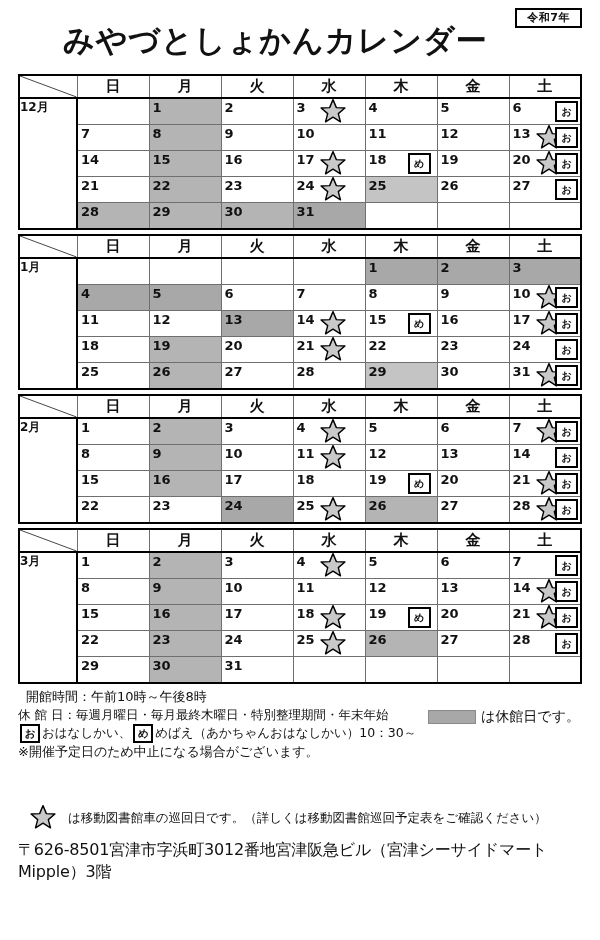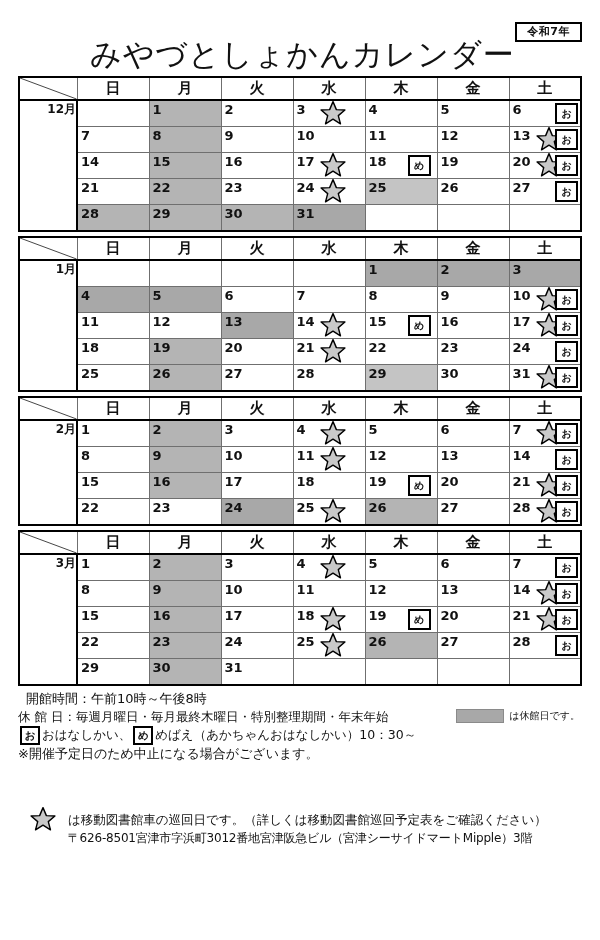--- a/index.html
+++ b/index.html
@@ -7,32 +7,32 @@
     width:600px;height:940px;
     background:#ffffff;
     font-family:"DejaVu Sans","Liberation Sans",sans-serif;
     color:#111111;
     overflow:hidden;
     position:relative;
   }
   .page{position:relative;width:600px;height:940px;box-sizing:border-box;padding:0 18px;}
 
   
-  .header{position:relative;height:62px;margin-top:14px;}
+  .header{position:relative;height:74px;}
   .year-box{
     position:absolute;right:0;top:8px;
     border:2px solid #000;
     padding:1px 10px 2px 10px;
     font-size:11px;font-weight:bold;letter-spacing:.5px;
     background:#fff;line-height:1.2;
   }
   .title{
-    position:absolute;left:72px;top:20px;
+    position:absolute;left:45px;top:20px;
     font-size:31px;letter-spacing:1px;
-    font-weight:400;white-space:nowrap;
+    font-weight:700;white-space:nowrap;
     font-family:"DejaVu Sans","Liberation Sans",sans-serif;
   }
 
   
   .month-block{margin-bottom:4px;}
   table.cal{
     border-collapse:collapse;
     width:564px;
     table-layout:fixed;
     border:2px solid #000;
@@ -55,21 +55,21 @@
   }
   col.c-label{width:58px;}
   col.c-day{width:72px;}
   .corner{
     position:relative;
     border-bottom:2px solid #000 !important;
     background:#fff;
   }
   .corner svg{position:absolute;left:0;top:0;width:100%;height:100%;}
   .mlabel{
-    text-align:right;
+    text-align:left;
     vertical-align:middle;
     font-size:21px;
     font-weight:bold;
     letter-spacing:0px;
     border-right:2px solid #000 !important;
     background:#fff !important;
   }
   
   .cell{position:relative;height:25px;width:100%;overflow:visible;}
   .dnum{position:absolute;left:3px;top:2px;font-size:13px;font-weight:bold;line-height:1;}
@@ -90,34 +90,34 @@
   td.g-dark{background:#a8a8a8 !important;}
   td.g-mid{background:#b4b4b4 !important;}
   td.g-light{background:#c4c4c4 !important;}
   td.empty{background:#fff;}
 
   
   .footer{margin-top:3px;font-size:12.5px;line-height:1.42;position:relative;}
   .f-line{white-space:nowrap;}
   .f-hours{font-size:13px;padding-left:8px;}
   .f-closed{font-size:12.5px;position:relative;}
-  .swatch-wrap{position:absolute;right:2px;top:1px;white-space:nowrap;font-size:10px;}
+  .swatch-wrap{position:absolute;right:2px;top:1px;white-space:nowrap;font-size:14px;}
   .swatch{display:inline-block;width:46px;height:12px;background:#a8a8a8;border:1px solid #8a8a8a;vertical-align:middle;margin-right:5px;}
   .ibox{
     display:inline-block;border:2px solid #000;background:#fff;
     width:16px;height:15px;line-height:15px;text-align:center;
     font-size:10.5px;font-weight:bold;vertical-align:middle;margin:0 2px;
   }
   .f-note{font-size:13px;}
   .f-star-line{position:relative;height:22px;font-size:12.5px;margin-top:44px;}
   .f-star-line .sv{position:absolute;left:12px;top:-2px;width:26px;height:26px;}
   .f-star-line .st{position:absolute;left:50px;top:3px;white-space:nowrap;}
   .f-lib{font-size:19px;font-weight:bold;margin-top:4px;letter-spacing:0px;}
   .f-lib .tel{margin-left:26px;font-size:19px;font-weight:bold;}
-  .f-addr{font-size:12px;margin-top:0;letter-spacing:-.2px;text-align:center;}
+  .f-addr{font-size:16px;margin-top:11px;letter-spacing:-.2px;}
 </style>
 </head>
 <body>
 
 <div class="page">
 
   <div class="header">
     <div class="year-box">令和7年</div>
     <div class="title">みやづとしょかんカレンダー</div>
   </div>

